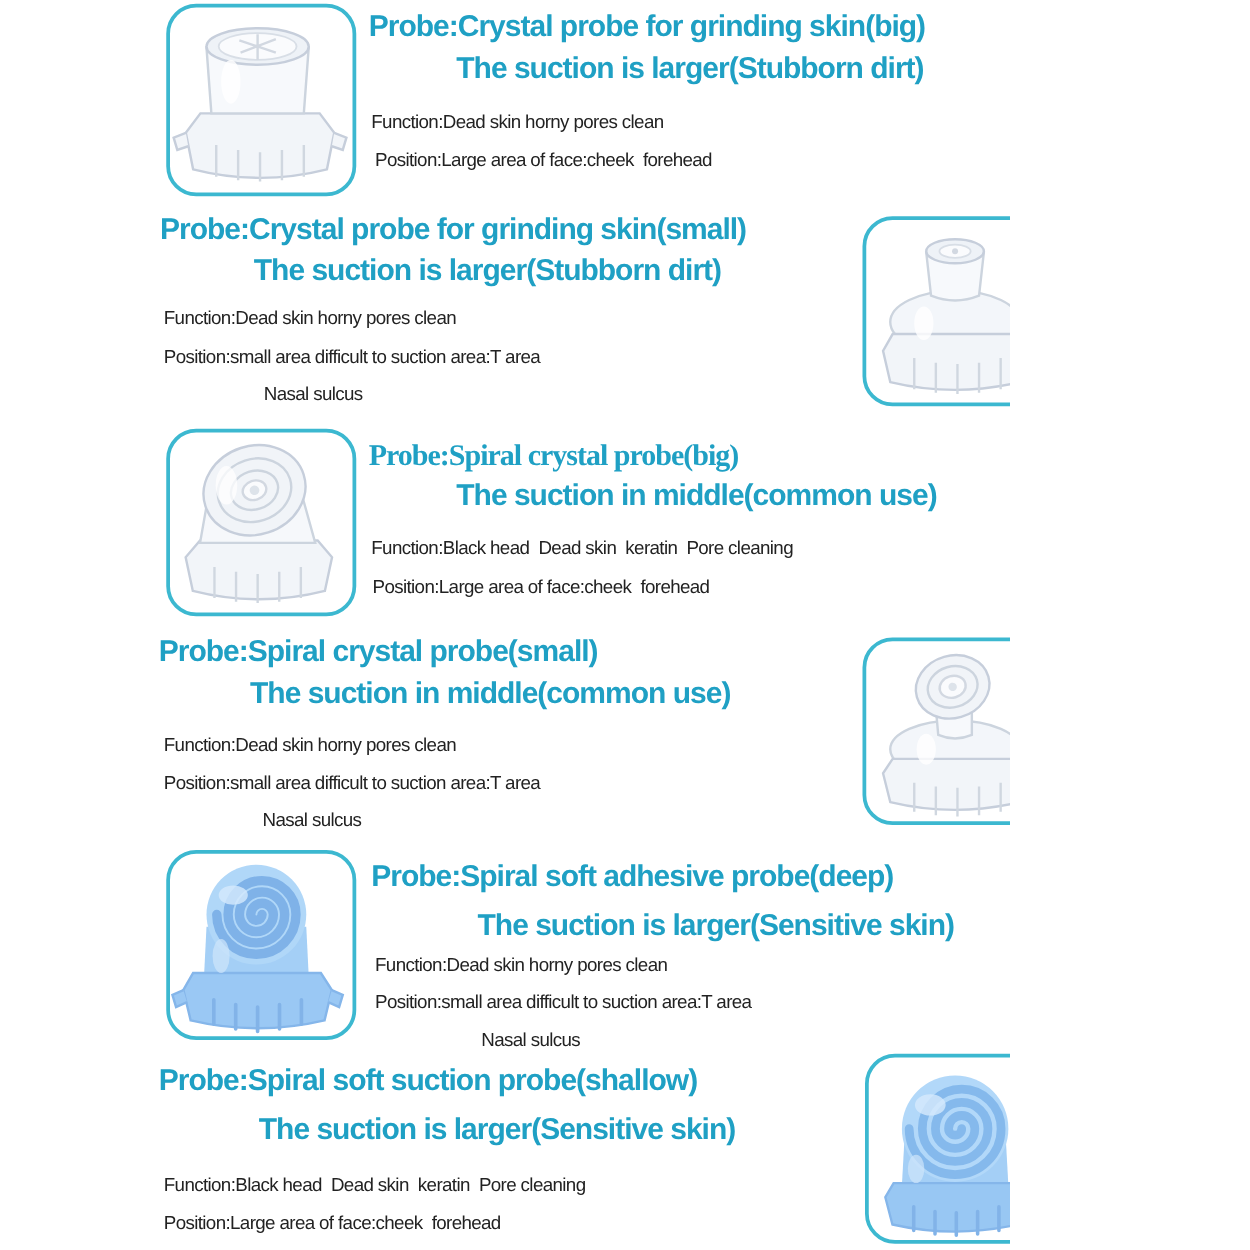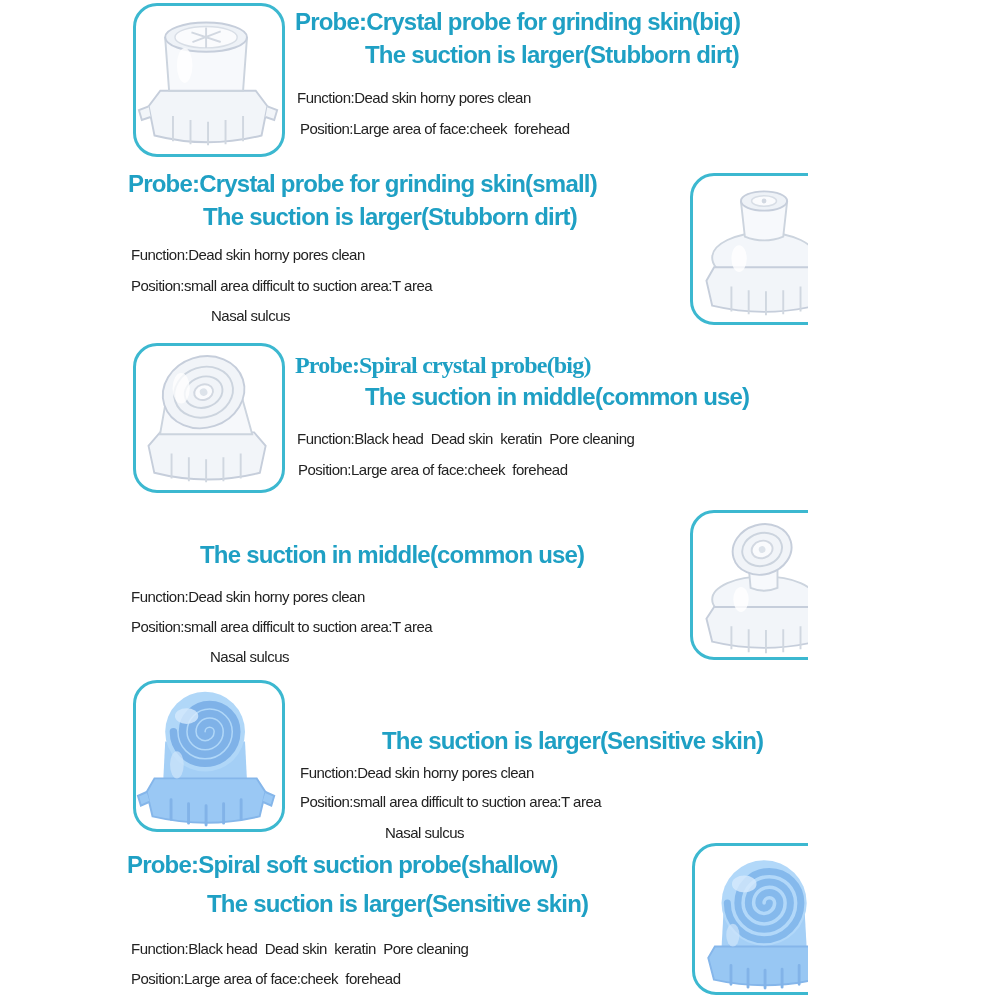--- a/index.html
+++ b/index.html
@@ -134,20 +134,21 @@
       </g>
       <path d="M 36 112 L 36 138 M 54 116 L 54 141 M 72 118 L 72 142 M 90 116 L 90 141 M 108 112 L 108 138" stroke="#d0d7e0" stroke-width="2"></path>
       <ellipse cx="46" cy="44" rx="9" ry="16" fill="#ffffff" opacity="0.75"></ellipse>
     </svg>
   </div>
   <div class="t1 s3-t1">Probe:Spiral crystal probe(big)</div>
   <div class="t2 s3-t2">The suction in middle(common use)</div>
   <div class="body s3-fn">Function:Black head  Dead skin  keratin  Pore cleaning</div>
   <div class="body s3-pos">Position:Large area of face:cheek  forehead</div>
 
+  <div class="t1 s4-t1">Probe:Spiral crystal probe(small)</div>
   <div class="t2 s4-t2">The suction in middle(common use)</div>
   <div class="body s4-fn">Function:Dead skin horny pores clean</div>
   <div class="body s4-pos">Position:small area difficult to suction area:T area</div>
   <div class="body s4-pos2">Nasal sulcus</div>
   <div class="pbox s4-box">
     <svg viewBox="0 0 150 150">
       <ellipse cx="74" cy="90" rx="54" ry="24" fill="#f3f6fa" stroke="#ccd4de" stroke-width="2"></ellipse>
       <path d="M 22 98 L 126 98 L 134 110 L 128 134 Q 74 147 20 134 L 14 110 Z" fill="#f2f5f9" stroke="#c6cedb" stroke-width="2"></path>
       <path d="M 58 56 L 60 78 Q 74 84 88 78 L 88 54 Z" fill="#f7f9fc" stroke="#ccd4de" stroke-width="2"></path>
       <g transform="rotate(-16 72 38)">
@@ -166,20 +167,21 @@
       <path d="M 30 60 L 28 100 L 114 100 L 112 60 Z" fill="#a4cff6"></path>
       <path d="M 19 98 L 124 98 L 133 112 L 127 137 Q 72 150 17 137 L 11 112 Z" fill="#9ac8f4" stroke="#85b6ea" stroke-width="2"></path>
       <path d="M 11 112 L 2 116 L 5 126 L 14 122 M 133 112 L 142 116 L 139 126 L 130 122" fill="#9ac8f4" stroke="#85b6ea" stroke-width="2"></path>
       <path d="M 36 120 L 36 140 M 54 124 L 54 144 M 72 126 L 72 146 M 90 124 L 90 144 M 108 120 L 108 140" stroke="#82b3e8" stroke-width="3" stroke-linecap="round"></path>
       <circle cx="71" cy="50" r="41" fill="#b0d7f8"></circle>
       <path transform="translate(71 50) scale(1.55)" d="M 3 0 a 3 3 0 0 1 -6 0 a 6 6 0 0 1 12 0 a 9 9 0 0 1 -18 0 a 12 12 0 0 1 24 0 a 15 15 0 0 1 -30 0 a 18 18 0 0 1 36 0 a 21 21 0 0 1 -42 0" fill="none" stroke="#7fb2e8" stroke-width="5" stroke-linecap="round"></path>
       <ellipse cx="52" cy="34" rx="12" ry="8" fill="#d6eafc" opacity="0.8"></ellipse>
       <ellipse cx="42" cy="84" rx="7" ry="14" fill="#cfe6fb" opacity="0.7"></ellipse>
     </svg>
   </div>
+  <div class="t1 s5-t1">Probe:Spiral soft adhesive probe(deep)</div>
   <div class="t2 s5-t2">The suction is larger(Sensitive skin)</div>
   <div class="body s5-fn">Function:Dead skin horny pores clean</div>
   <div class="body s5-pos">Position:small area difficult to suction area:T area</div>
   <div class="body s5-pos2">Nasal sulcus</div>
 
   <div class="t1 s6-t1">Probe:Spiral soft suction probe(shallow)</div>
   <div class="t2 s6-t2">The suction is larger(Sensitive skin)</div>
   <div class="body s6-fn">Function:Black head  Dead skin  keratin  Pore cleaning</div>
   <div class="body s6-pos">Position:Large area of face:cheek  forehead</div>
   <div class="pbox s6-box">

